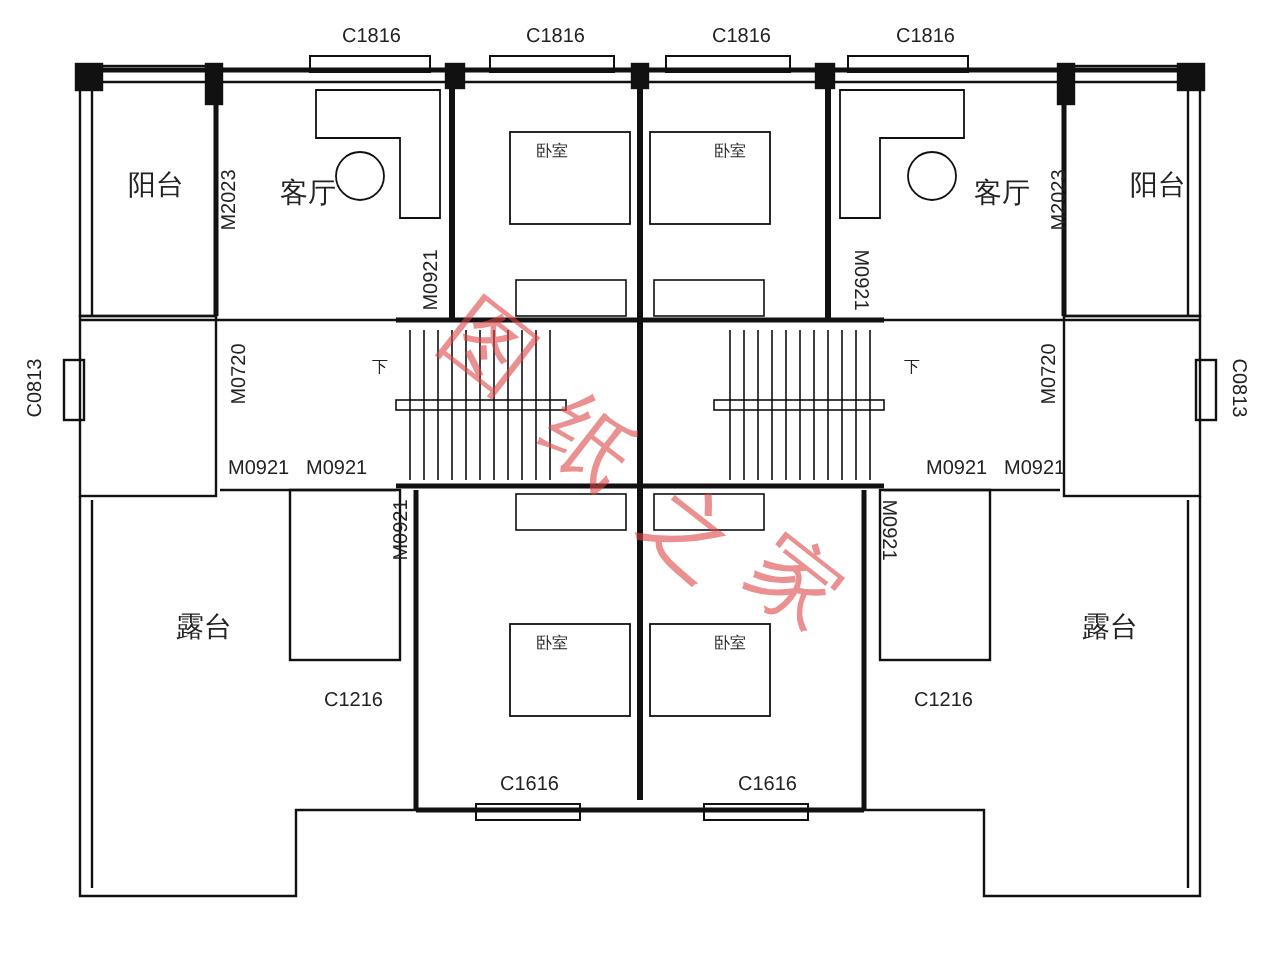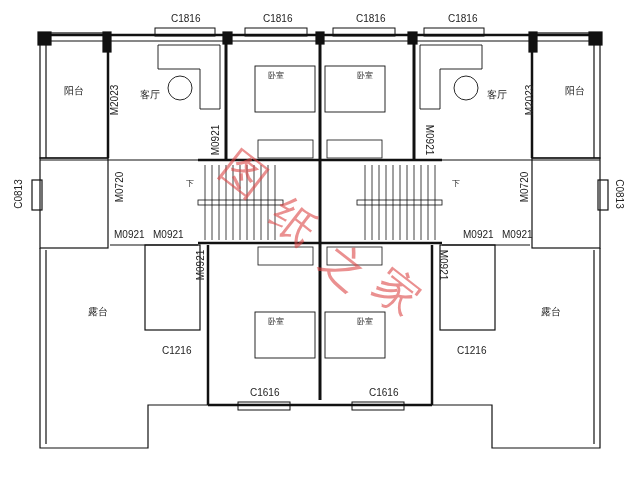--- a/index.html
+++ b/index.html
@@ -1,19 +1,19 @@
 <!DOCTYPE html>
 <html><head>
 <meta charset="utf-8">
 <style>
   html,body{margin:0;padding:0;background:#fff;}
   body{width:640px;height:478px;overflow:hidden;position:relative;font-family:"DejaVu Sans",sans-serif;}
   #plan{position:absolute;left:0;top:0;}
   .lbl{position:absolute;font-family:"Liberation Sans",sans-serif;font-size:10px;color:#222;white-space:nowrap;line-height:1;}
-  .room{font-family:"DejaVu Sans",sans-serif;font-size:10px;color:#222;}
+  .room{font-family:"DejaVu Sans",sans-serif;font-size:14px;color:#222;}
   .vert{transform:rotate(-90deg);transform-origin:center center;}
   .vert90{transform:rotate(90deg);transform-origin:center center;}
   .wm{position:absolute;font-family:"DejaVu Serif",serif;font-size:44px;color:rgba(220,70,70,0.6);transform:rotate(38deg);line-height:1;}
 </style>
 </head>
 <body>
 
 <svg id="plan" width="640" height="478" viewBox="0 0 640 478" xmlns="http://www.w3.org/2000/svg">
   <g stroke="#111" fill="none" stroke-width="1.2">
 

